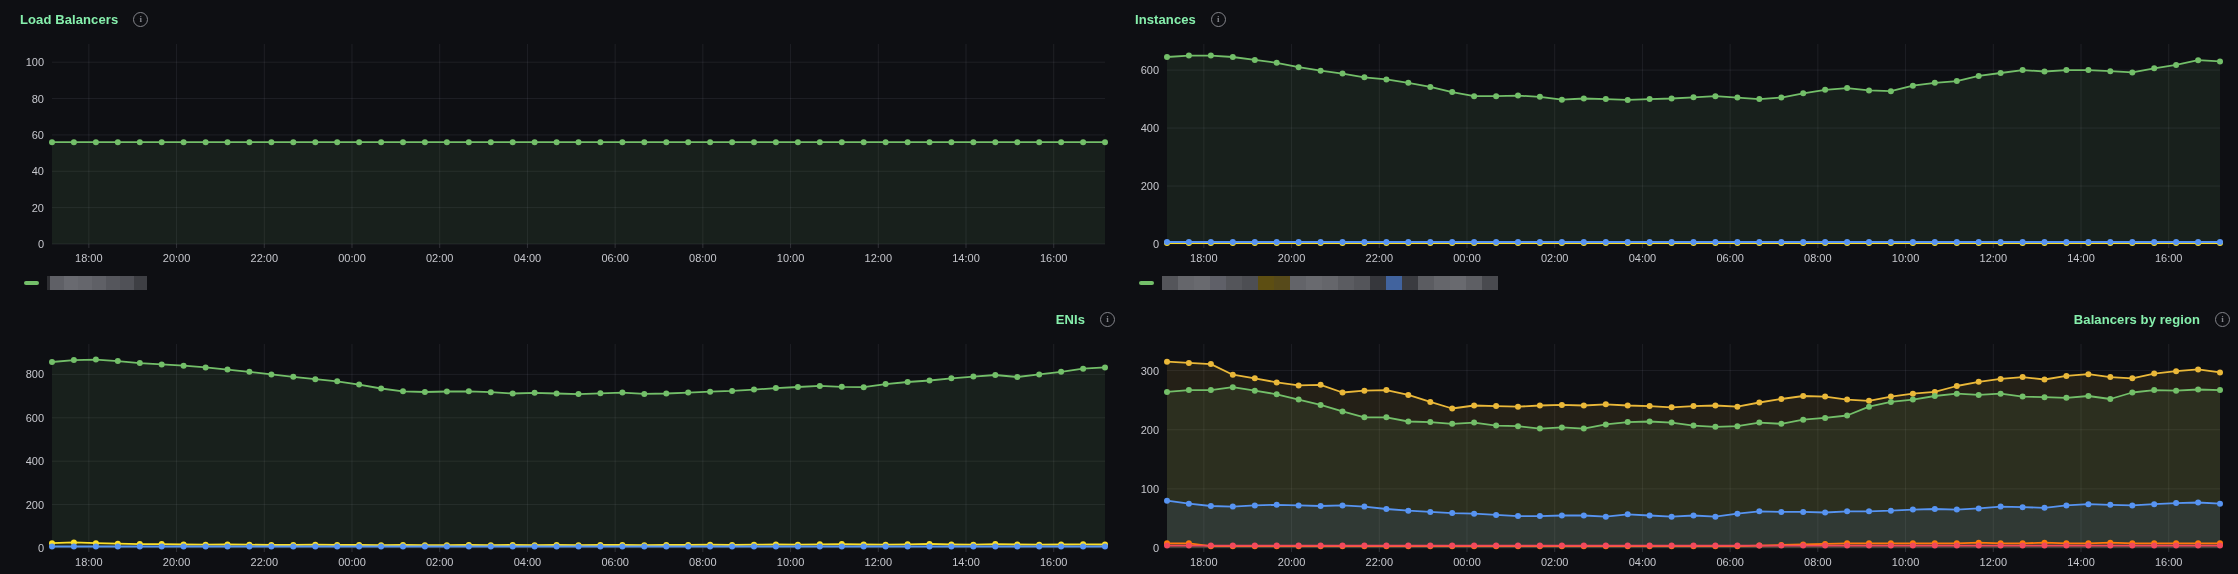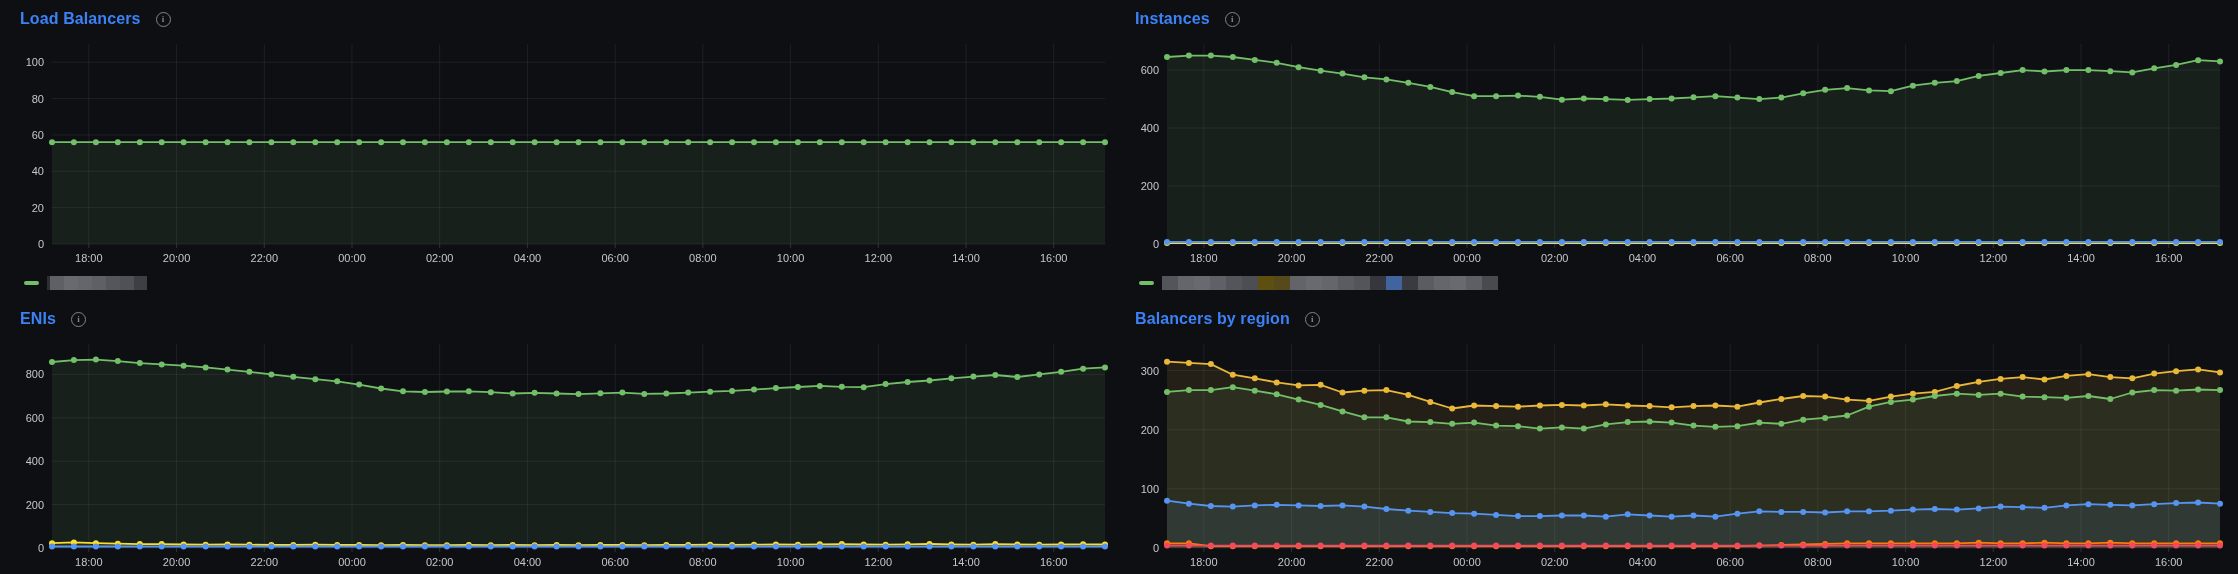--- a/index.html
+++ b/index.html
@@ -11,26 +11,26 @@
     padding:4px 8px 0 8px;
   }
   .grid {
     display:grid;
     grid-template-columns:1107px 1107px;
     grid-column-gap:8px;
     grid-row-gap:8px;
   }
   .panel { position:relative; display:flex; flex-direction:column; }
   .panel.row1 { height:292px; }
-  .panel.row2 { height:270px; }
+  .panel.row2 { height:270px;align-items:flex-end; }
   .panel-header {
     height:30px; display:flex; align-items:center; padding-left:12px;
   }
   .panel-title {
-    font-size:16px; font-weight:700; color:#3b82f6; letter-spacing:0.1px;
+    font-size:13px; font-weight:700; color:#86efac; letter-spacing:0.1px;
     cursor:pointer;
   }
   .info-icon {
     width:15px; height:15px; margin-left:15px; border:1.4px solid #83848a;
     border-radius:50%; display:inline-flex; align-items:center; justify-content:center;
     color:#83848a; font-size:9px; font-weight:700; font-family:"Liberation Serif", serif;
     cursor:pointer; flex:0 0 auto;
   }
   .chart-svg { display:block; width:100%; }
   .row1 .chart-svg { height:236px; }

